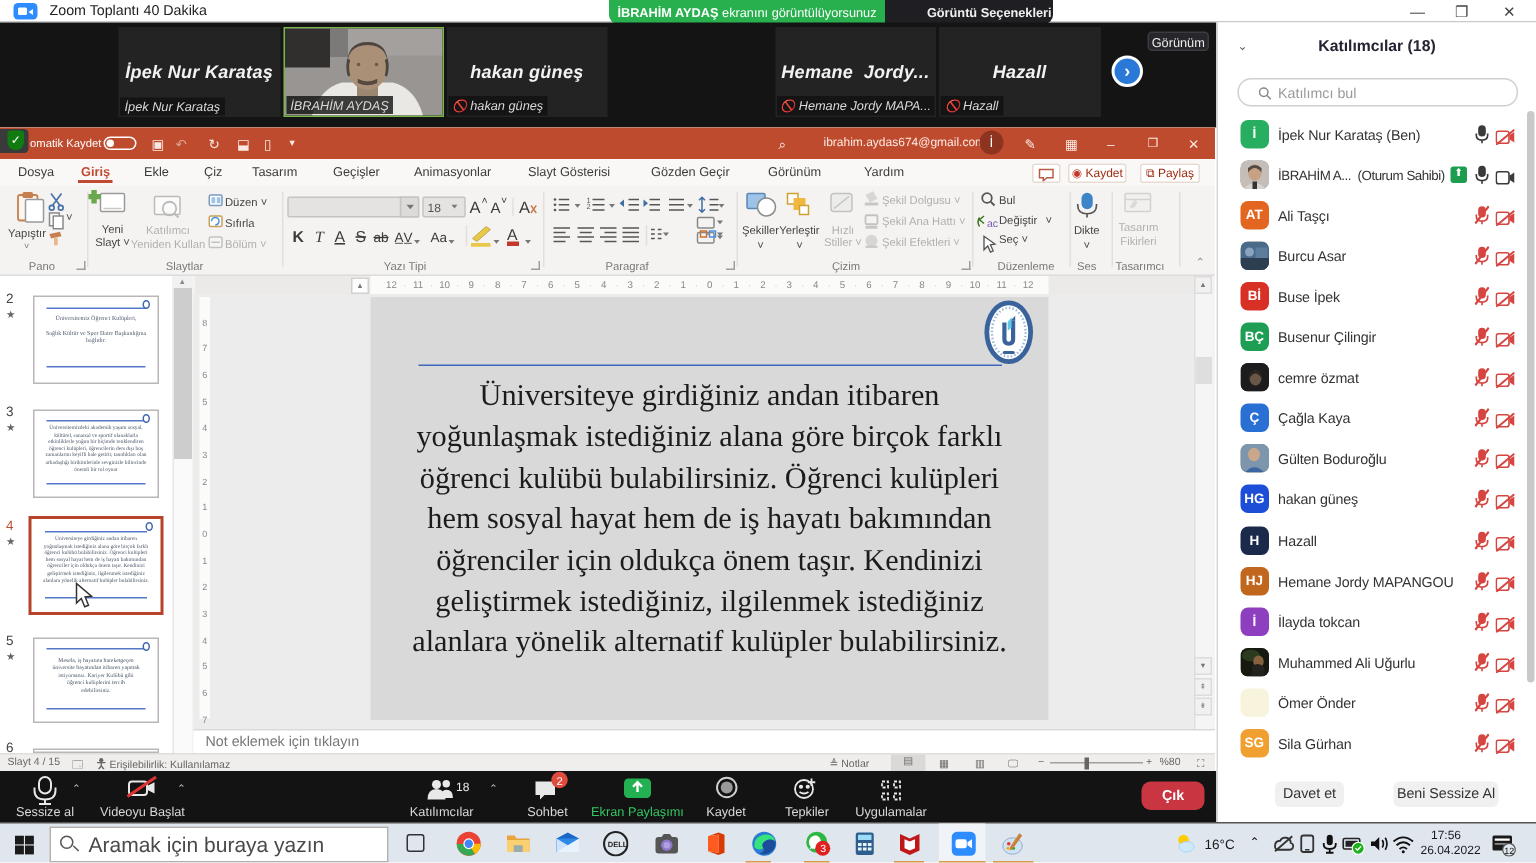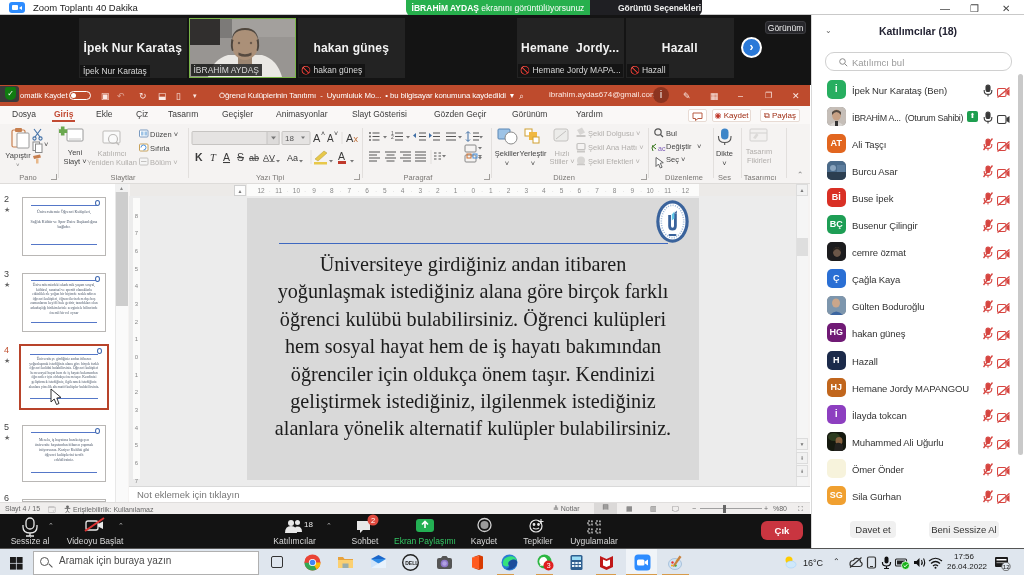--- a/index.html
+++ b/index.html
@@ -8,21 +8,21 @@
 #ztitle{left:0;top:0;width:1024px;height:15px;background:#fff;border-bottom:1px solid #c9c9c9;}
 #zicon{left:9px;top:2px;width:16px;height:11px;background:#2d8cff;border-radius:3px;}
 #zicon:before{content:"";position:absolute;left:3px;top:3px;width:6px;height:5px;background:#fff;border-radius:1px;}
 #zicon:after{content:"";position:absolute;left:10px;top:3.5px;border-top:2px solid transparent;border-bottom:2px solid transparent;border-right:3px solid #fff;}
 #ztxt{left:33px;top:2px;font-size:9.5px;color:#222;}
 #greenpill{left:406px;top:0;width:184px;height:16px;background:#27b04d;border-radius:0 0 0 6px;color:#fff;font-size:8.5px;line-height:16px;text-align:center;}
 #darkpill{left:590px;top:0;width:112px;height:16px;background:#1f1f23;border-radius:0 0 6px 0;color:#f0f0f0;font-size:8.5px;line-height:16px;text-align:center;font-weight:bold;padding-left:27px;}
 .wctl{top:4px;height:9px;color:#444;font-size:10px;line-height:9px;}
 
 #vstrip{left:0;top:15px;width:811px;height:70px;background:#141414;}
-.vtile{position:absolute;top:3px;height:60px;width:107.5px;background:#232323;}
+.vtile{position:absolute;top:3px;height:60px;width:107.5px;background:#232323;font-style:italic;}
 .vname{position:absolute;width:100%;text-align:center;top:23px;font-size:12px;font-weight:bold;color:#f2f2f2;letter-spacing:.2px;}
 .vlabel{position:absolute;left:1px;bottom:1px;background:rgba(16,16,16,.8);color:#d8d8d8;font-size:8.5px;line-height:12px;padding:0 3px;white-space:nowrap;max-width:105px;overflow:hidden;}
 .micred{display:inline-block;color:#e04b3f;font-size:8px;margin-right:2px;}
 #viewbtn{left:765px;top:21px;width:41px;height:13px;background:#27272b;border:1px solid #3c3c40;border-radius:3px;color:#eee;font-size:8.5px;line-height:12px;text-align:center;}
 #nextbtn{left:741px;top:37px;width:21px;height:21px;border-radius:50%;background:#2a79d8;border:2px solid #fff;color:#fff;font-size:12px;font-weight:bold;text-align:center;line-height:16px;}
 
 #ppt{left:0;top:85px;width:810px;height:429px;background:#f5f3f2;}
 #ptitle{left:0;top:0;width:810px;height:21px;background:#be4b2d;}
 #notch{left:0;top:1px;width:19px;height:16px;background:#3a3a3a;border-radius:0 3px 3px 0;}
 #shield{left:5px;top:2px;width:11px;height:13px;background:#107c10;border-radius:2px 2px 5px 5px;color:#fff;font-size:8px;line-height:13px;text-align:center;}
@@ -96,21 +96,21 @@
 .prow{position:absolute;left:0;width:100%;height:27px;}
 .pav{position:absolute;left:15px;top:4px;width:18.5px;height:18.5px;border-radius:5px;color:#fff;font-size:9px;font-weight:bold;text-align:center;line-height:18.5px;overflow:hidden;}
 .pname{position:absolute;left:40px;top:8.5px;font-size:9.5px;letter-spacing:-0.1px;color:#333;white-space:nowrap;}
 .pmic{position:absolute;left:171px;top:7px;width:10px;height:13px;}
 .pcam{position:absolute;left:185px;top:8px;width:13px;height:11px;}
 #psb{position:absolute;left:206px;top:59px;width:5px;height:381px;background:#c9c9c9;border-radius:3px;}
 .pbtn{position:absolute;top:506px;height:17px;background:#f0f0f0;border-radius:4px;font-size:9.5px;color:#333;text-align:center;line-height:17px;}
 
 #taskbar{left:0;top:548px;width:1024px;height:27px;background:#dfe6ee;border-top:1px solid #555;}
 #tsearch{position:absolute;left:33px;top:2px;width:226px;height:24px;background:#fff;border:1px solid #b0b0b0;}
-#tsearchtxt{position:absolute;left:59px;top:6px;font-size:10px;color:#4a4a4a;}
+#tsearchtxt{position:absolute;left:59px;top:6px;font-size:14px;color:#4a4a4a;}
 .tbicon{position:absolute;top:5px;width:17px;height:17px;}
 .ubar{position:absolute;top:24.5px;height:2.5px;background:#d79b4a;}
 .traytxt{position:absolute;font-size:8px;color:#1a1a1a;}
 
 #cursor{left:50px;top:388px;width:12px;height:18px;}
 </style></head>
 <body>
 
 <div class="abs" id="ztitle"></div>
 <div class="abs" id="zicon"></div>
@@ -165,21 +165,20 @@
   <div class="abs" id="notch"></div>
   <div class="abs" id="shield">✓</div>
   <div class="abs" id="autosave">omatik Kaydet</div>
   <div class="abs" id="toggle"></div>
   <div class="abs ticon" style="left:101px;">▣</div>
   <div class="abs ticon" style="left:117px;opacity:.55;">↶</div>
   <div class="abs ticon" style="left:139px;">↻</div>
   <div class="abs ticon" style="left:158px;">⬓</div>
   <div class="abs ticon" style="left:176px;">▯</div>
   <div class="abs ticon" style="left:193px;font-size:7px;">▾</div>
-  <div class="abs" id="ptitletxt">Öğrenci Kulüplerinin Tanıtımı&nbsp; -&nbsp; Uyumluluk Mo...&nbsp; • bu bilgisayar konumuna kaydedildi&nbsp; ▾</div>
   <div class="abs ticon" style="left:519px;">⌕</div>
   <div class="abs" id="pmail">ibrahim.aydas674@gmail.com</div>
   <div class="abs" id="pprof">İ</div>
   <div class="abs ticon" style="left:683px;">✎</div>
   <div class="abs ticon" style="left:710px;">▦</div>
   <div class="abs ticon" style="left:738px;">–</div>
   <div class="abs ticon" style="left:765px;font-size:8px;">❐</div>
   <div class="abs ticon" style="left:792px;">✕</div>
 
   <div class="abs" id="tabrow"></div>
@@ -362,21 +361,21 @@
       <div class="gsep" style="left:491px;"></div>
       <div class="bigtxt " style="left:477px;top:25px;">Şekiller</div>
       <div class="bigtxt" style="left:477px;top:35px;">˅</div>
       <div class="bigtxt " style="left:503px;top:25px;">Yerleştir</div>
       <div class="bigtxt" style="left:503px;top:35px;">˅</div>
       <div class="bigtxt gray" style="left:532px;top:25px;">Hızlı</div>
       <div class="bigtxt gray" style="left:532px;top:33px;">Stiller ˅</div>
       <div class="smalltxt gray" style="left:588px;top:6px;">Şekil Dolgusu ˅</div>
       <div class="smalltxt gray" style="left:588px;top:20px;">Şekil Ana Hattı ˅</div>
       <div class="smalltxt gray" style="left:588px;top:34px;">Şekil Efektleri ˅</div>
-      <div class="glabel" style="left:534px;">Düzen</div>
+      <div class="glabel" style="left:534px;">Çizim</div>
       <div class="launch" style="left:641px;top:50px;"></div>
       <div class="gsep" style="left:647.5px;"></div>
       <div class="smalltxt " style="left:666px;top:5.5px;">Bul</div>
       <div class="smalltxt " style="left:666px;top:19px;">Değiştir</div>
       <div class="smalltxt " style="left:697px;top:19px;">˅</div>
       <div class="smalltxt " style="left:666px;top:32px;">Seç ˅</div>
       <div class="glabel" style="left:654px;">Düzenleme</div>
       <div class="gsep" style="left:713px;"></div>
       <svg class="rsvg" width="810" height="60">
         <g>
@@ -779,21 +778,21 @@
               <line x1="0.5" y1="12" x2="9.5" y2="0.5" stroke-width="1.4"></line>
             </g>
           </svg></div>
         <div class="pcam"><svg width="13" height="11">
             <rect x="0.5" y="1.5" width="8.5" height="8" rx="1.5" fill="none" stroke="#d64540" stroke-width="1.1"></rect>
             <path d="M9.5 4 L12.5 2 L12.5 9 L9.5 7 Z" fill="#d64540"></path>
             <line x1="0.5" y1="10.5" x2="12.5" y2="0.5" stroke="#d64540" stroke-width="1.3"></line>
           </svg></div>
       </div>
       <div class="prow" style="top:304px;">
-        <div class="pav" style="background:#701a75;">HG</div>
+        <div class="pav" style="background:#1d4ed8;">HG</div>
         <div class="pname">hakan güneş</div>
         <div class="pmic"><svg width="10" height="13">
             <g stroke="#d64540" fill="none" stroke-width="1.1">
               <rect x="3" y="1" width="4" height="6.5" rx="2" fill="#d64540"></rect>
               <path d="M1.2 6 L1.2 7 Q1.2 10.4 5 10.4 Q8.8 10.4 8.8 7 L8.8 6 M5 10.4 L5 12.5"></path>
               <line x1="0.5" y1="12" x2="9.5" y2="0.5" stroke-width="1.4"></line>
             </g>
           </svg></div>
         <div class="pcam"><svg width="13" height="11">
             <rect x="0.5" y="1.5" width="8.5" height="8" rx="1.5" fill="none" stroke="#d64540" stroke-width="1.1"></rect>

